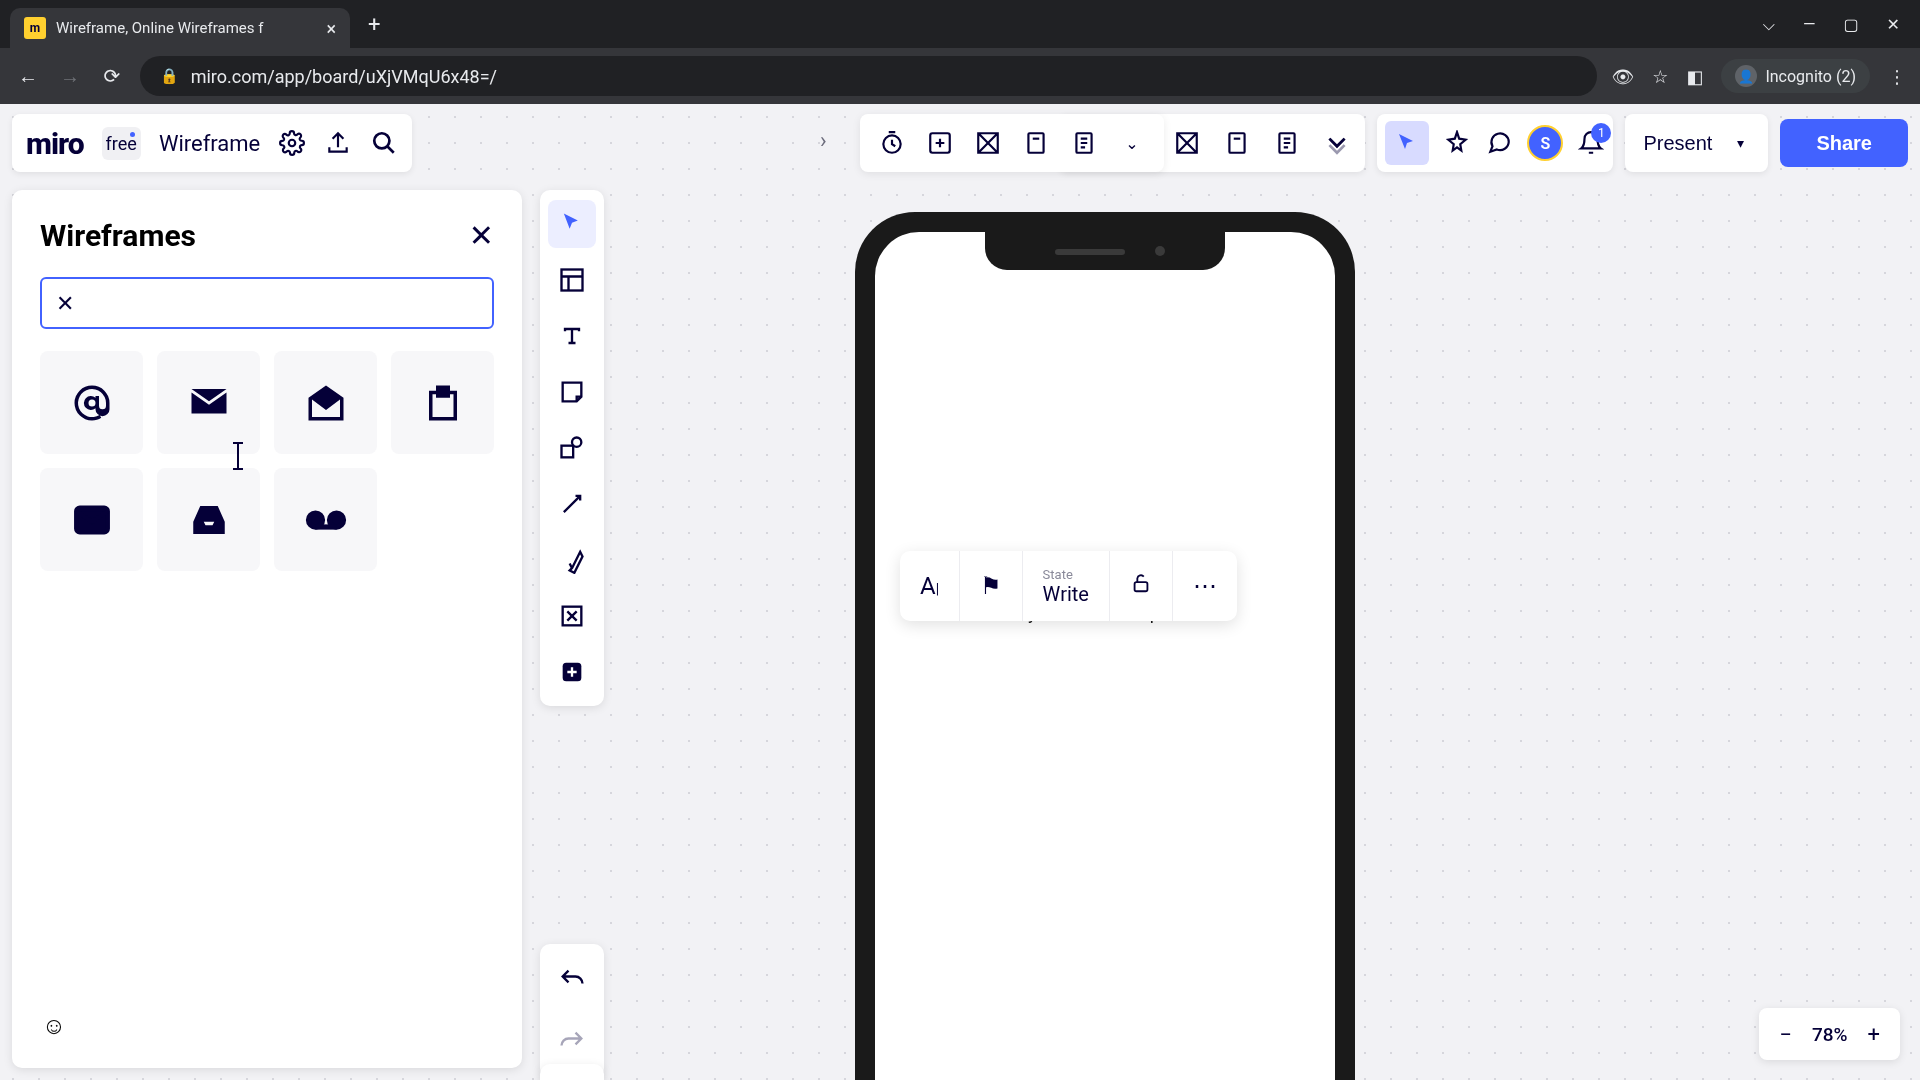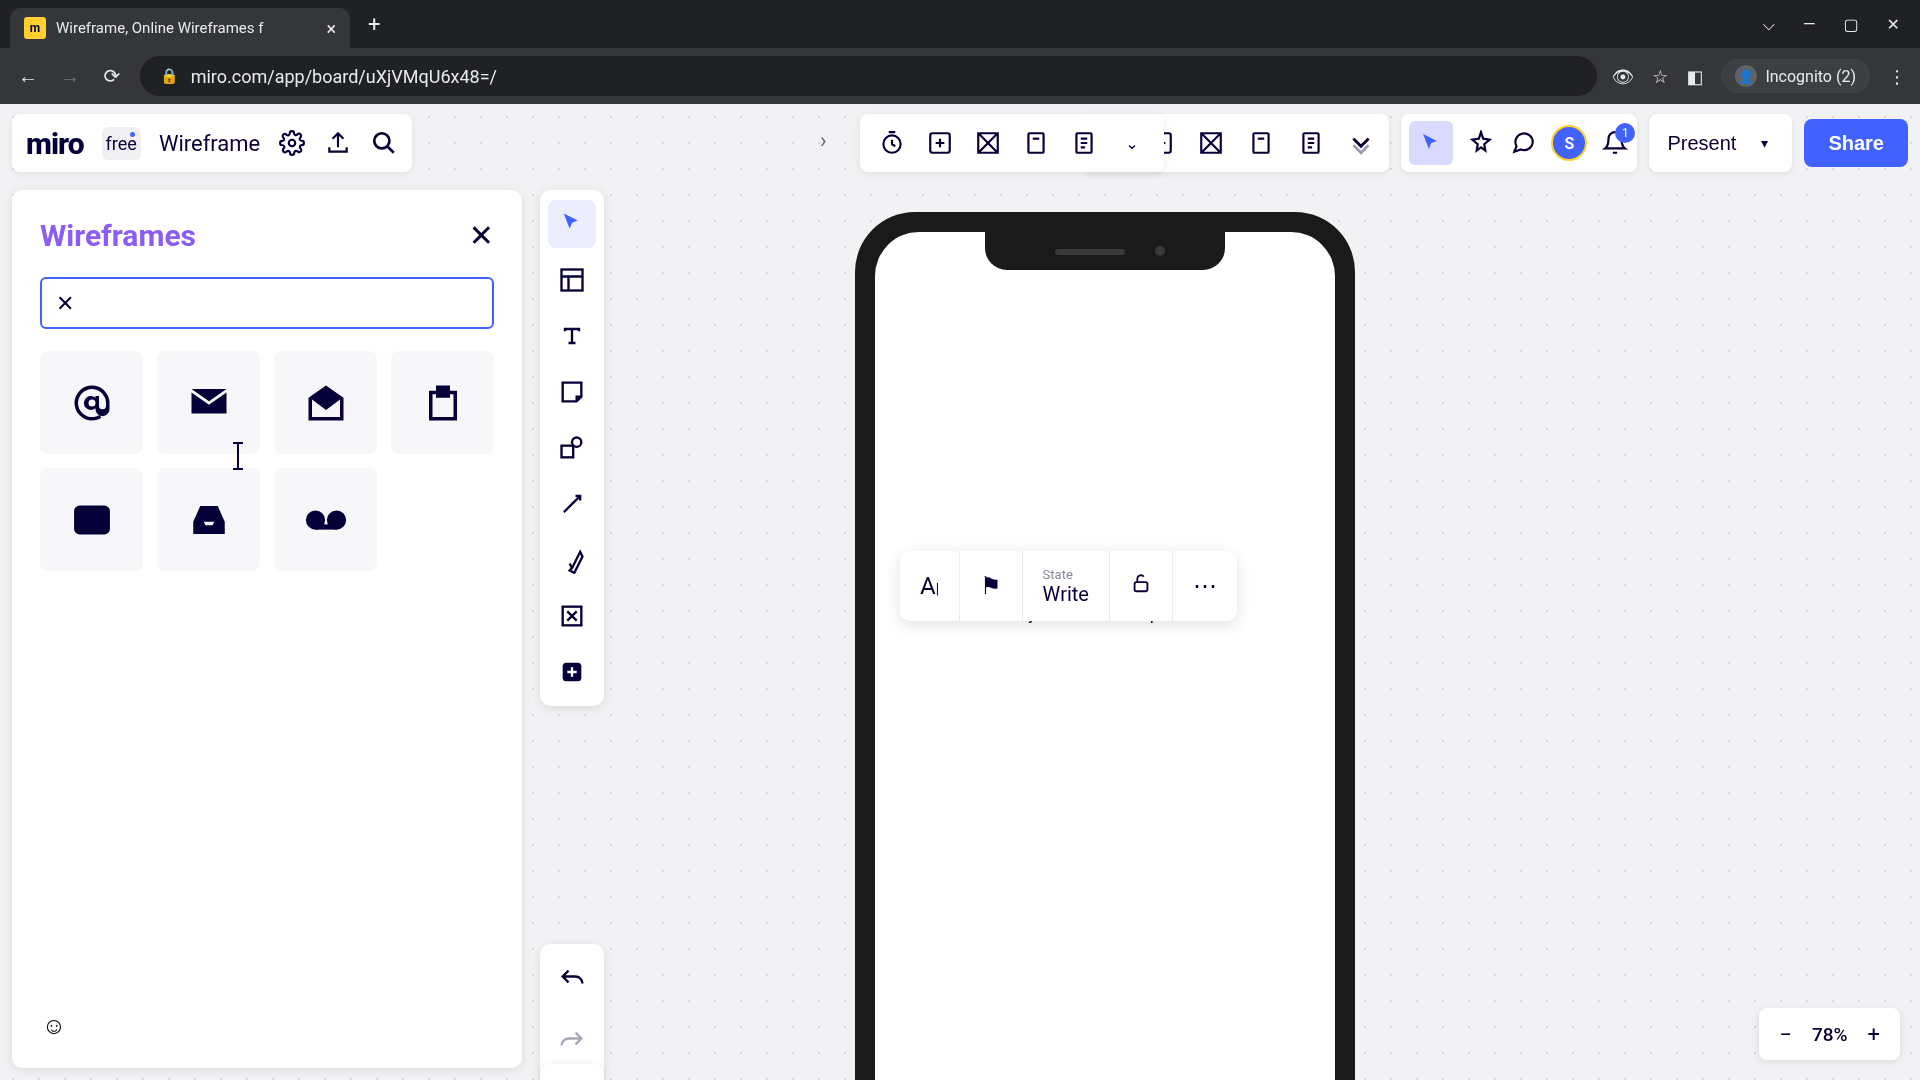--- a/index.html
+++ b/index.html
@@ -38,26 +38,26 @@
 .tb-icon { width: 28px; height: 28px; cursor: pointer; color: #050038; display:flex;align-items:center;justify-content:center;}
 .tb-icon svg{width:26px;height:26px;}
 
 .tb-right { margin-left: auto; display: flex; align-items: center; gap: 12px; }
 .tb-right .tb-group { gap: 14px; }
 .cursor-btn { background:#d8dbff; border-radius:6px; width:44px;height:44px;display:flex;align-items:center;justify-content:center;}
 .avatar-s { width:36px;height:36px;border-radius:50%;background:#4262ff;color:#fff;display:flex;align-items:center;justify-content:center;font-weight:600;border:2px solid #ffd02f;}
 .notif { position:relative; }
 .notif-badge{position:absolute;top:-6px;right:-6px;background:#4262ff;color:#fff;border-radius:50%;width:20px;height:20px;font-size:12px;display:flex;align-items:center;justify-content:center;}
 .present-btn{background:#fff;border:none;font-size:20px;color:#050038;cursor:pointer;padding:0 4px;}
-.share-btn{background:#4262ff;color:#fff;border:none;border-radius:8px;height:48px;padding:0 24px;font-size:20px;font-weight:600;cursor:pointer;}
+.share-btn{background:#4262ff;color:#fff;border:none;border-radius:8px;height:48px;padding:0 36px;font-size:20px;font-weight:600;cursor:pointer;}
 
 
 .wf-panel { position: absolute; top: 86px; left: 12px; width: 510px; bottom: 12px; background: #fff; border-radius: 10px; box-shadow: 0 2px 10px rgba(0,0,0,0.1); padding: 28px; z-index:5;}
 .wf-head { display:flex; align-items:center; justify-content:space-between; margin-bottom: 24px;}
-.wf-title { font-size: 30px; font-weight: 700; color: #8b5cf6; }
+.wf-title { font-size: 30px; font-weight: 700; color: #000000; }
 .wf-close { font-size: 30px; cursor:pointer; color:#050038;}
 .wf-search { border: 2px solid #4262ff; border-radius: 6px; height: 52px; display:flex;align-items:center;padding:0 14px;gap:10px;}
 .wf-search input{border:none;outline:none;flex:1;font-size:22px;color:#050038;}
 .wf-search-x{font-size:22px;cursor:pointer;color:#050038;}
 .wf-grid { display:grid; grid-template-columns:repeat(4,1fr); gap:14px; margin-top:22px;}
 .wf-item{background:#f7f7f9;border-radius:8px;aspect-ratio:1;display:flex;align-items:center;justify-content:center;cursor:pointer;}
 .wf-item svg{width:42px;height:42px;fill:#050038;}
 .intercom{position:absolute;bottom:20px;left:20px;width:44px;height:44px;border-radius:50%;background:#fff;display:flex;align-items:center;justify-content:center;font-size:24px;cursor:pointer;}
 
 

